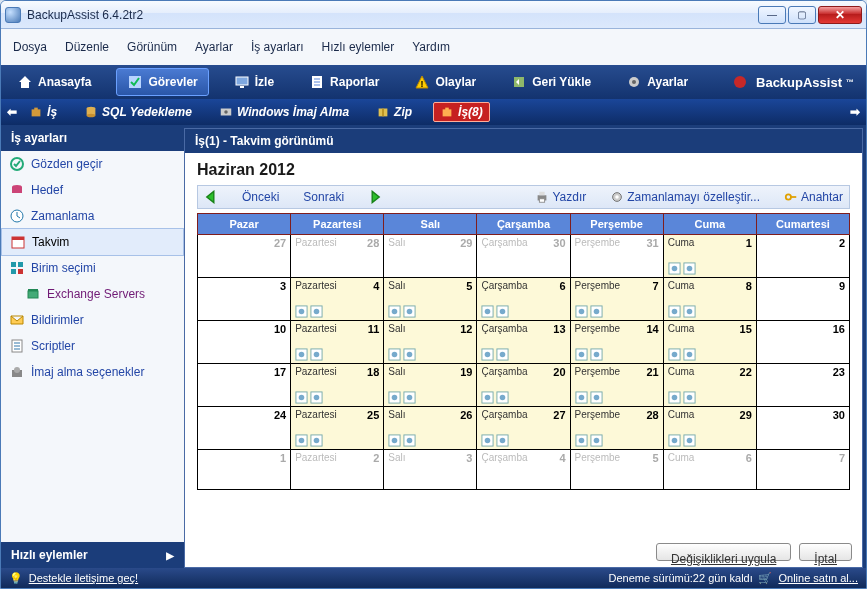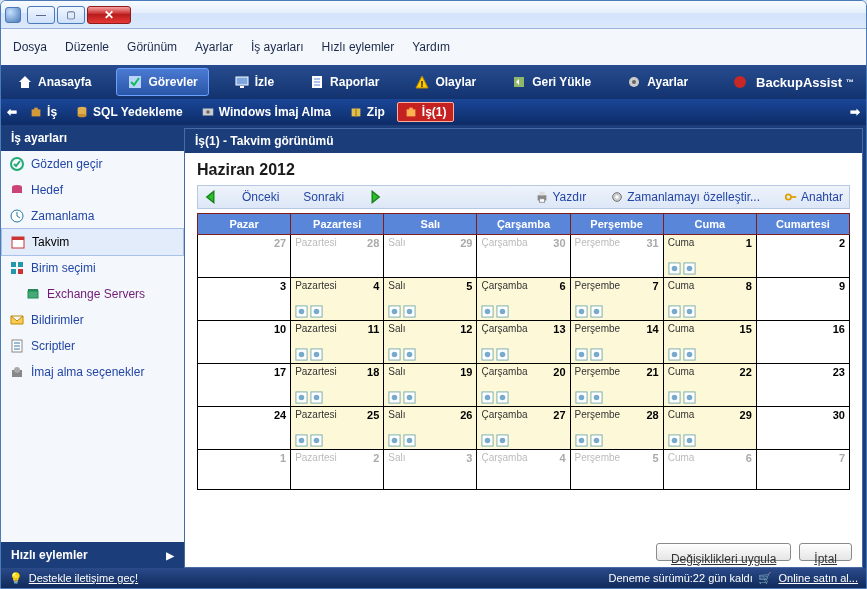--- a/index.html
+++ b/index.html
@@ -68,20 +68,21 @@
 .status { height:20px; background:linear-gradient(#2a4a8a,#102a5a); color:#fff; display:flex;align-items:center; padding:0 8px; font-size:11px; gap:6px;}
 .status a{color:#fff;text-decoration:underline;}
 .status .spacer{flex:1;}
 </style>
 </head>
 <body>
 
 <div class="window">
   <div class="titlebar">
     <div class="titlebar-icon"></div>
+    <div class="titlebar-text">BackupAssist 6.4.2tr2</div>
     <div class="winbtns">
       <div class="winbtn">
           <span>—</span>
         </div>
       <div class="winbtn">
           <span>▢</span>
         </div>
       <div class="winbtn close">
           <span>✕</span>
         </div>
@@ -154,21 +155,21 @@
           <circle cx="8" cy="8" r="6" fill="#c62828"></circle>
         </svg>
         <span style="color:#d44"></span>
         <span>BackupAssist</span>
         <span style="font-size:8px;">™</span>
       </div>
     </div>
 
   <div class="subtool">
     <span class="arrow">⬅</span>
-    <div id="subtool-items" style="display:flex;gap:6px;">
+    <div id="subtool-items" style="display:flex;gap:15px;font-style:italic;">
         <div class="subtool-item">
           <svg width="14" height="14" viewBox="0 0 16 16">
             <rect x="3" y="5" width="10" height="8" fill="#d49a3a"></rect>
             <rect x="6" y="3" width="4" height="3" fill="#d49a3a"></rect>
           </svg>
           <span>İş</span>
         </div>
         <div class="subtool-item">
           <svg width="14" height="14" viewBox="0 0 16 16">
             <ellipse cx="8" cy="4" rx="5" ry="2" fill="#e0b050"></ellipse>
@@ -189,21 +190,21 @@
             <rect x="3" y="4" width="10" height="9" fill="#e0c050"></rect>
             <rect x="7" y="4" width="2" height="9" fill="#b89020"></rect>
           </svg>
           <span>Zip</span>
         </div>
         <div class="subtool-item active">
           <svg width="14" height="14" viewBox="0 0 16 16">
             <rect x="3" y="5" width="10" height="8" fill="#ffb050"></rect>
             <rect x="6" y="3" width="4" height="3" fill="#ffb050"></rect>
           </svg>
-          <span>İş(1)</span>
+          <span>İş(8)</span>
         </div>
       </div>
     <span class="spacer"></span>
     <span class="arrow">➡</span>
   </div>
 
   <div class="body">
     <div class="sidebar">
       <div class="side-hdr">İş ayarları</div>
       <div class="side-list" id="sidelist">

